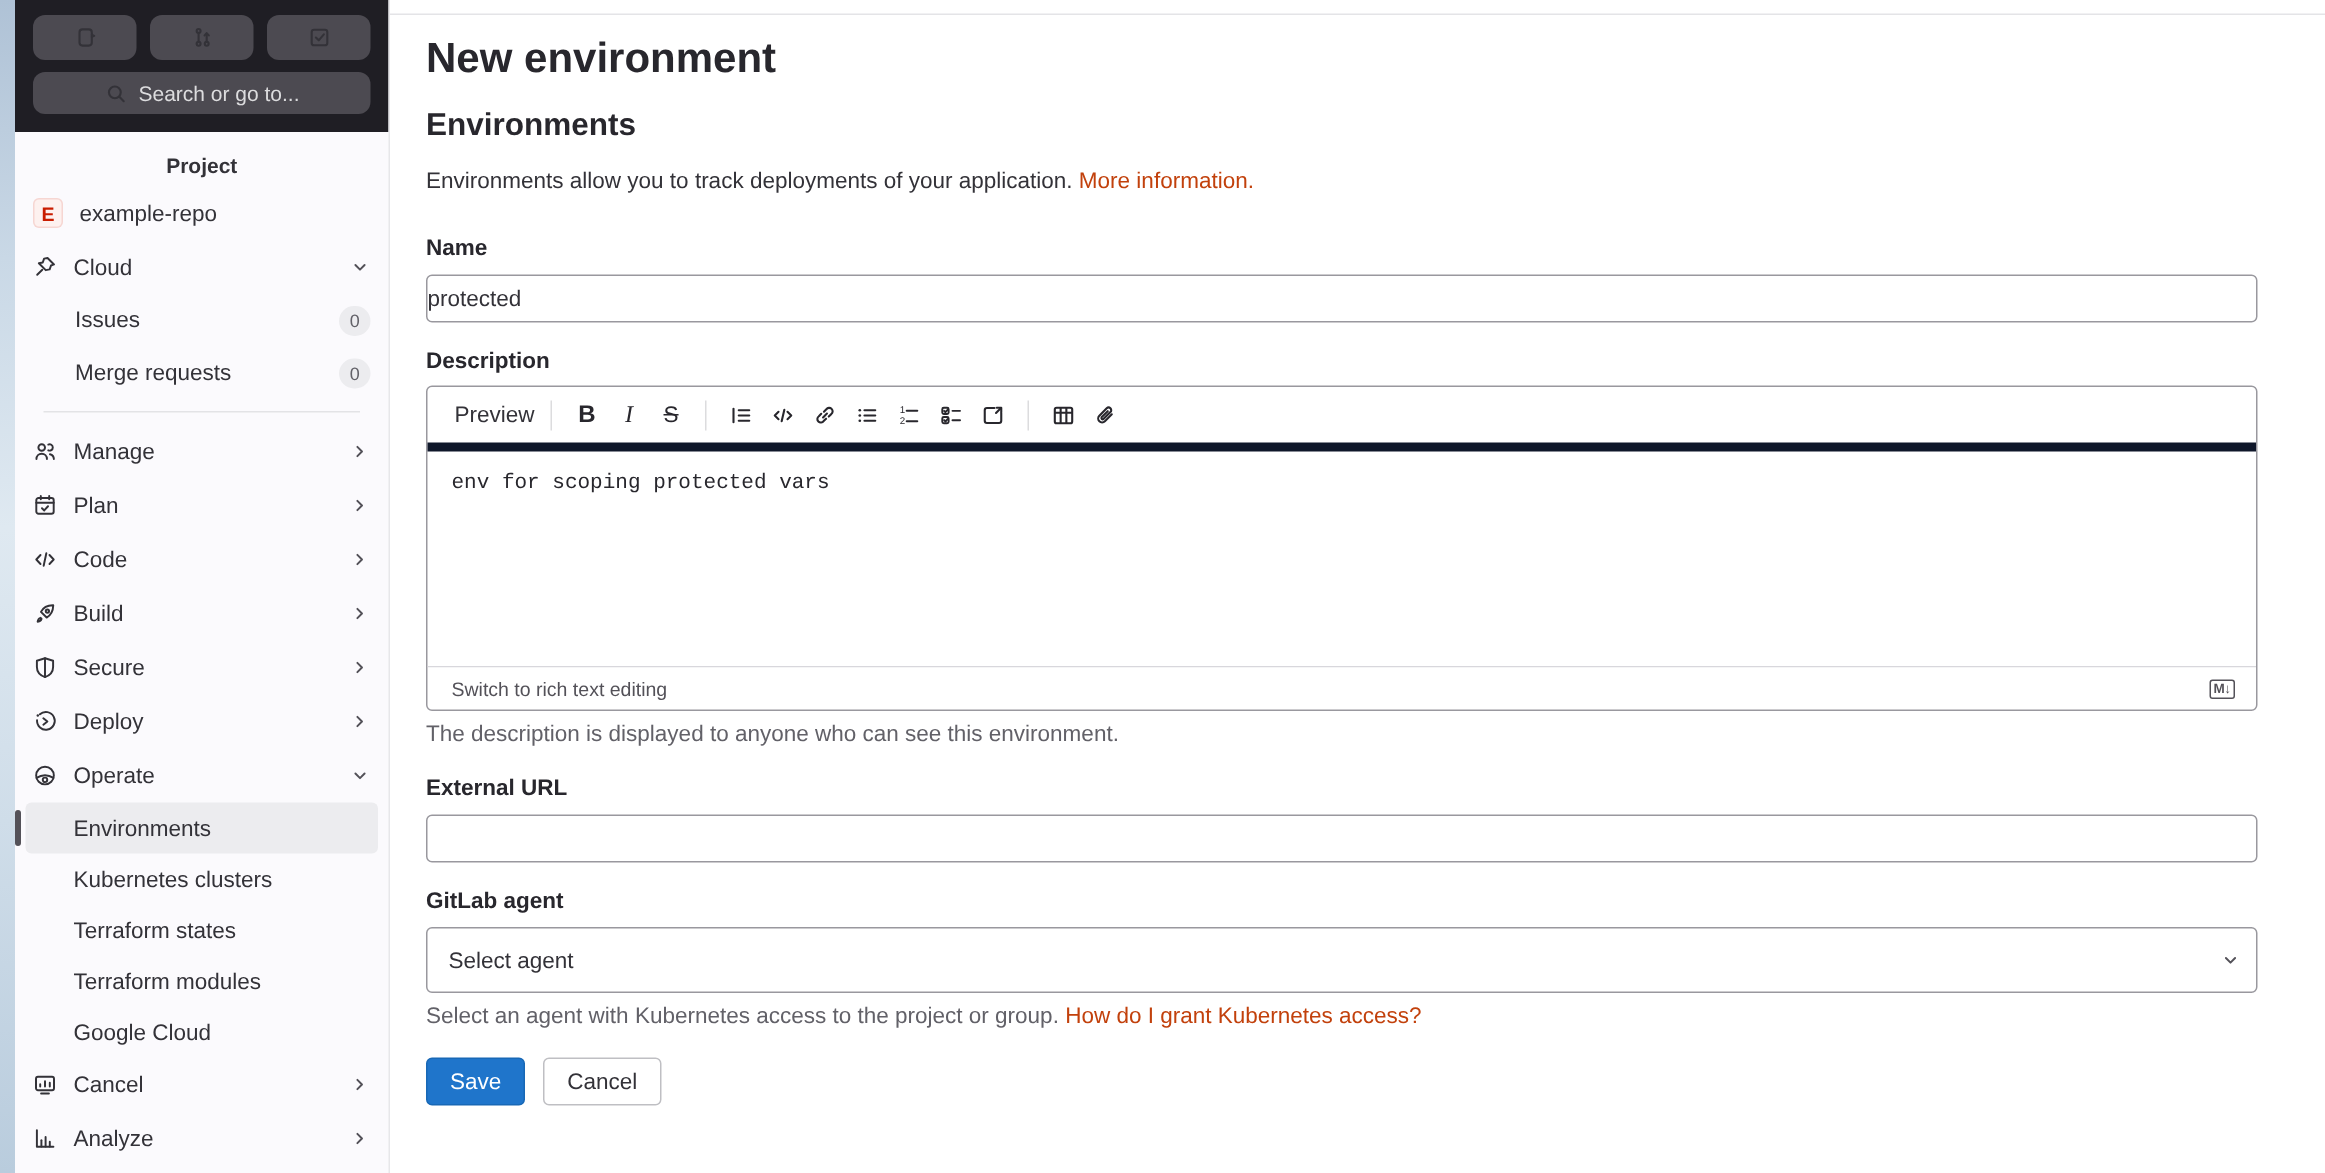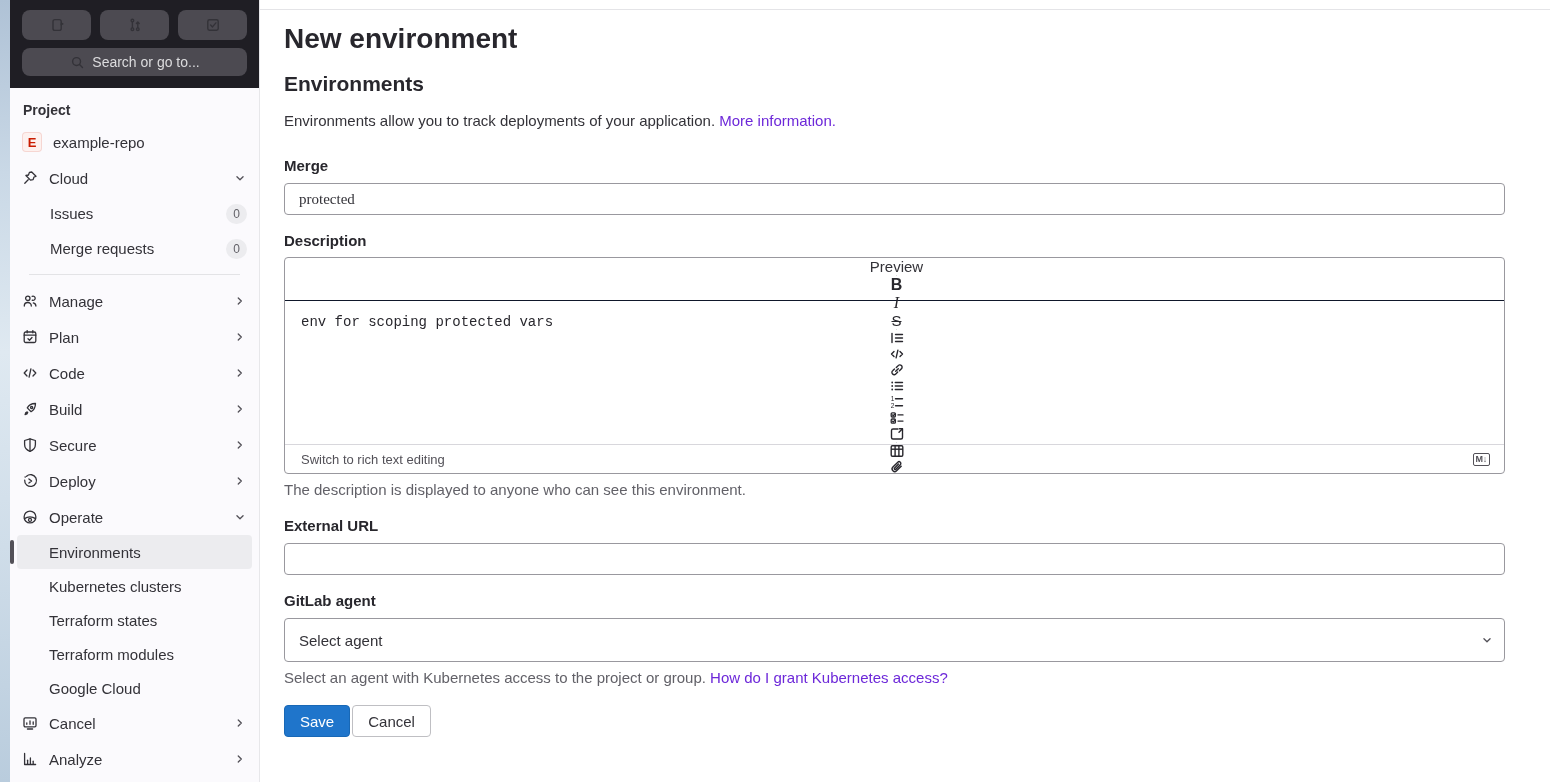--- a/index.html
+++ b/index.html
@@ -13,21 +13,21 @@
 
   
   .left-strip {
     width:10px; flex:0 0 10px;
     background:linear-gradient(180deg,#afc2d6 0%,#c9d8e6 22%,#dfe9f1 45%,#cfdde9 70%,#b9ccdd 100%);
   }
 
   
   .sidebar {
     width:250px; flex:0 0 250px; background:#fbfafd;
-    border-right:1px solid #e7e7ea; display:flex; flex-direction:column; overflow:hidden;
+    border-right:1px solid #e7e7ea; display:flex; flex-direction:column; overflow:hidden;text-align:center;
   }
   .sidebar-header { background:#1f1e24; padding:10px 12px 12px; }
   .header-buttons { display:flex; gap:9px; }
   .hbtn {
     flex:1; height:30px; background:#4c4a51; border:none; border-radius:8px;
     display:flex; align-items:center; justify-content:center; cursor:pointer; padding:0;
   }
   .hbtn svg { stroke:#ececef; }
   .search-box {
     margin-top:8px; height:28px; background:#4c4a51; border-radius:8px;
@@ -63,29 +63,29 @@
   }
   .indent { padding-left:33px; }
   .divider { height:1px; background:#e3e3e6; margin:8px 12px; }
 
   
   .main { flex:1 1 auto; background:#fff; position:relative; padding:0 45px 0 24px; overflow:hidden; }
   .main::before { content:""; position:absolute; top:9px; left:0; right:0; height:1px; background:#e4e4e7; }
   h1.page-title { margin:22px 0 0; font-size:28px; line-height:33px; font-weight:700; color:#28272d; }
   h2.section-heading { margin:16px 0 0; font-size:21px; line-height:26px; font-weight:700; color:#28272d; }
   .intro { margin-top:14px; font-size:15px; line-height:20px; }
-  a.link { color:#6d28d9; text-decoration:none; cursor:pointer; }
+  a.link { color:#c2410c; text-decoration:none; cursor:pointer; }
   .field-label { margin-top:17px; font-size:15px; font-weight:700; color:#28272d; }
   .field-label.first { margin-top:26px; }
   .text-input {
     margin-top:9px; width:100%; height:32px; border:1px solid #99989e; border-radius:4px;
-    padding:0 14px; font-size:15px; color:#333238; font-family:Liberation Serif, serif; background:#fff;
+    padding:0 0; font-size:15px; color:#333238; font-family:Liberation Sans, sans-serif; background:#fff;
   }
   .editor { margin-top:8px; border:1px solid #99989e; border-radius:4px; background:#fff; }
-  .editor-toolbar { height:43px; display:flex; align-items:center; padding:0 12px 0 16px; border-bottom:1px solid #0f172a;flex-direction:column; }
+  .editor-toolbar { height:43px; display:flex; align-items:center; padding:0 12px 0 16px; border-bottom:6px solid #0f172a; }
   .preview-btn { font-size:15px; color:#333238; background:none; border:none; padding:0 2px; cursor:pointer;
     font-family:"Liberation Sans",sans-serif; }
   .tsep { width:1px; height:20px; background:#dcdcde; margin:0 9px; flex:0 0 1px; }
   .tbtn {
     width:28px; height:28px; display:flex; align-items:center; justify-content:center;
     background:none; border:none; border-radius:4px; cursor:pointer; padding:0; color:#28272d;
   }
   .tbtn svg { stroke:#28272d; }
   .b-glyph { font-weight:800; font-size:16px; font-family:"Liberation Sans",sans-serif; }
   .i-glyph { font-style:italic; font-size:16px; font-family:"Liberation Serif",serif; }
@@ -107,21 +107,21 @@
   }
   .help-text { margin-top:6px; font-size:15px; line-height:20px; color:#626168; }
   .select-wrap { position:relative; margin-top:9px; }
   .agent-select {
     appearance:none; -webkit-appearance:none; width:100%; height:44px; border:1px solid #99989e;
     border-radius:4px; padding:0 30px 0 14px; font-size:15px; color:#333238; background:#fff;
     font-family:"Liberation Sans",sans-serif;
   }
   .select-chev { position:absolute; right:11px; top:50%; transform:translateY(-50%); pointer-events:none; display:flex; }
   .select-chev svg { stroke:#535158; }
-  .actions { margin-top:17px; display:flex; gap:2px; }
+  .actions { margin-top:17px; display:flex; gap:12px; }
   .btn { height:32px; border-radius:4px; font-size:15px; padding:0 15px; cursor:pointer;
     font-family:"Liberation Sans",sans-serif; }
   .btn-primary { background:#1f75cb; border:1px solid #1868b6; color:#fff; }
   .btn-default { background:#fff; border:1px solid #bfbfc3; color:#333238;text-align:right; }
 </style>
 </head>
 <body>
 
 <div class="app">
   <div class="left-strip"></div>
@@ -367,21 +367,21 @@
       </div>
 
     </nav>
   </aside>
 
   <main class="main">
     <h1 class="page-title">New environment</h1>
     <h2 class="section-heading">Environments</h2>
     <p class="intro"><span>Environments allow you to track deployments of your application. </span><a class="link">More information.</a></p>
 
-    <div class="field-label first">Merge</div>
+    <div class="field-label first">Name</div>
     <input class="text-input" type="text" value="protected" style="">
 
     <div class="field-label">Description</div>
     <div class="editor">
       <div class="editor-toolbar">
         <button class="preview-btn">Preview</button>
         <span class="tsep"></span>
         <button class="tbtn">
             <span class="b-glyph">B</span>
           </button>

